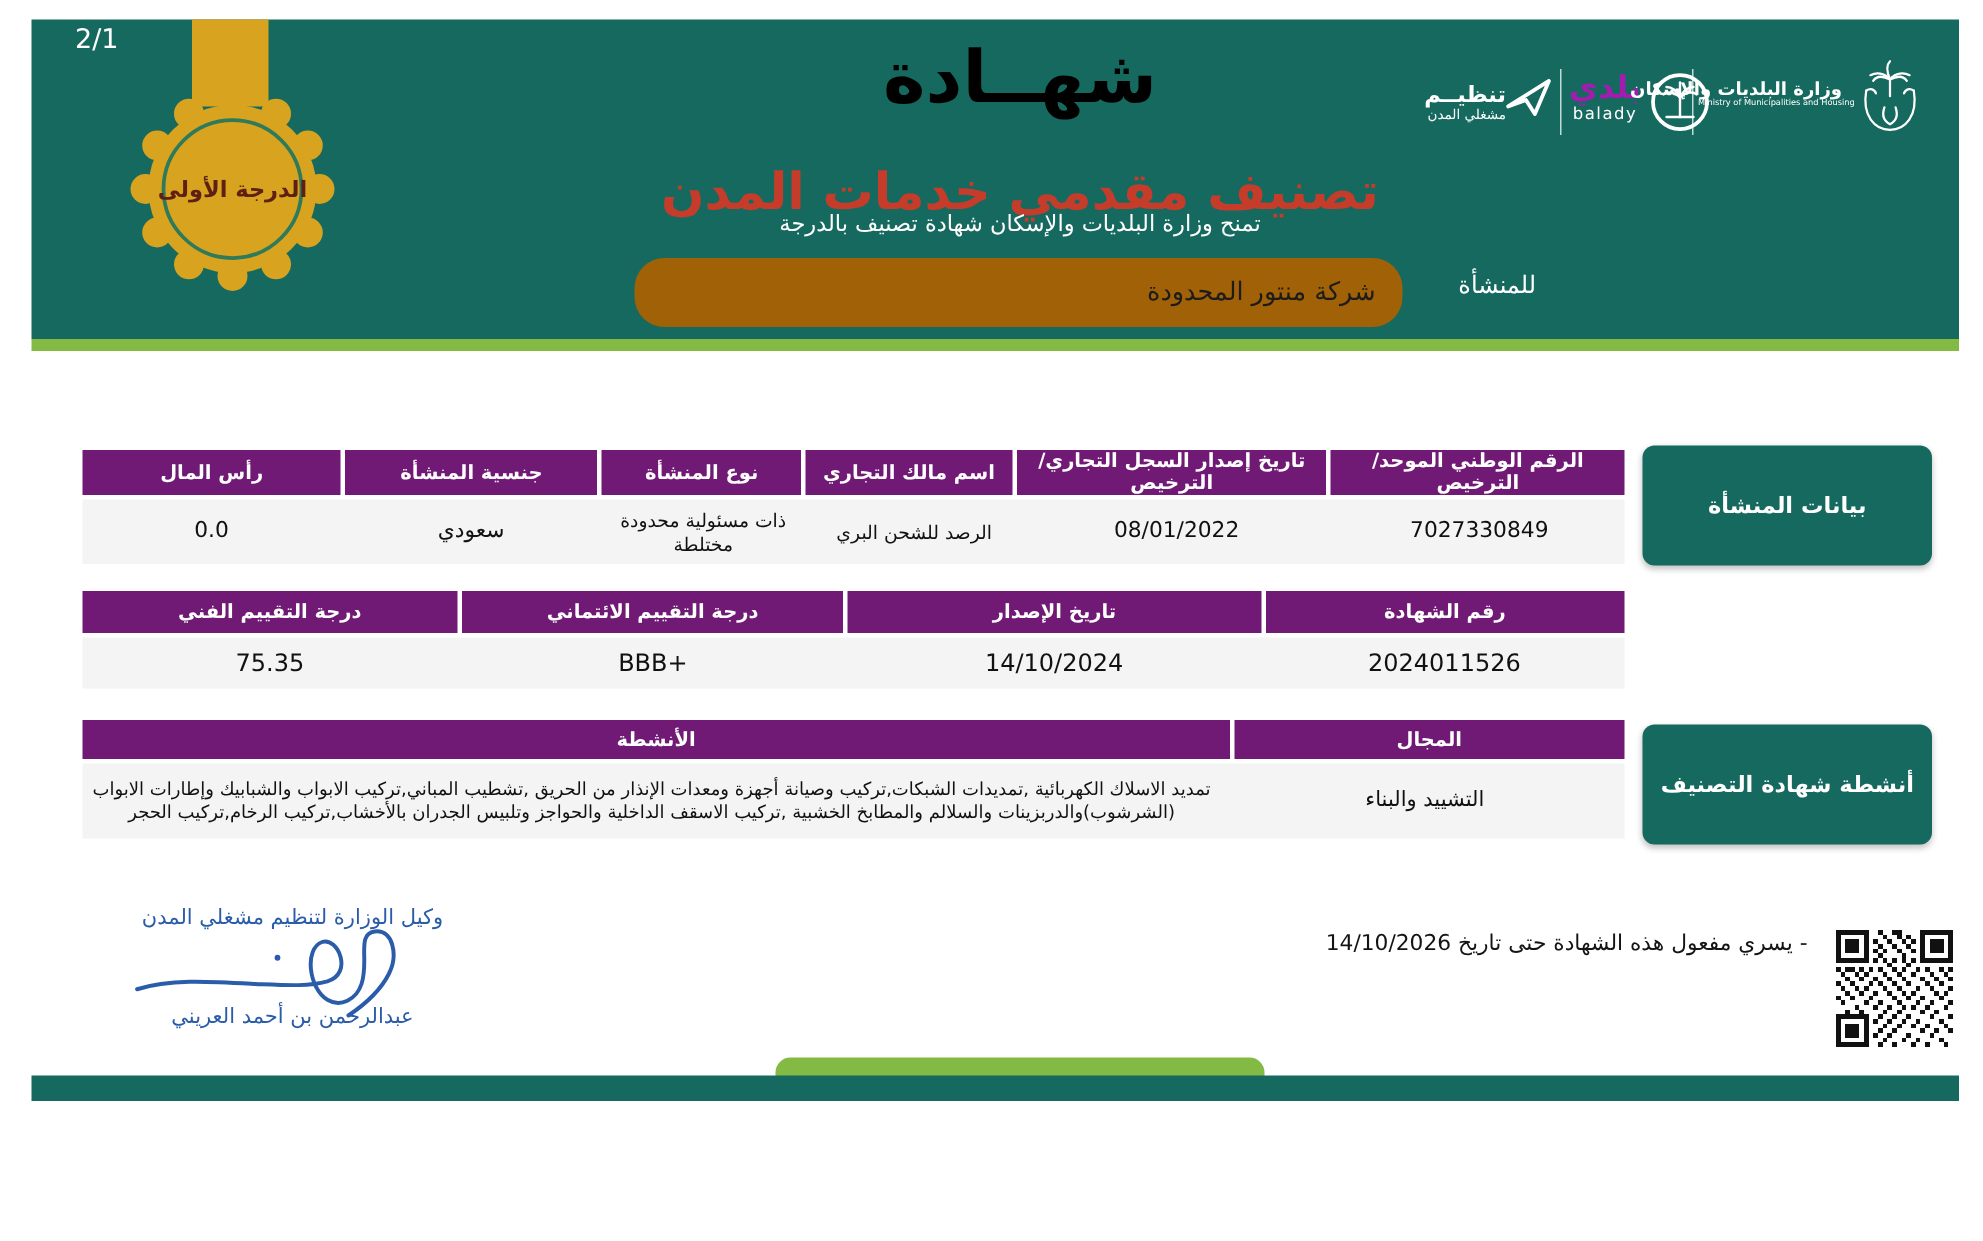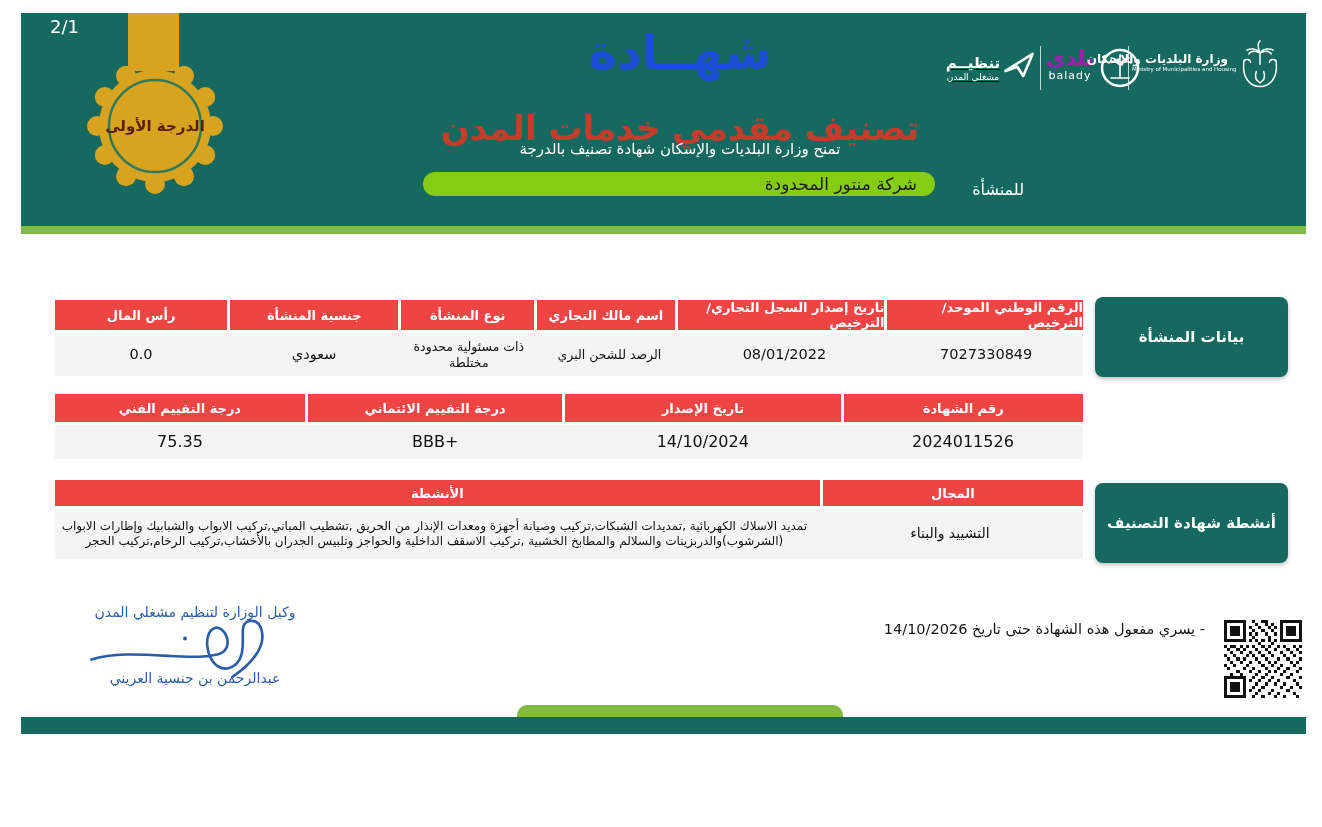--- a/index.html
+++ b/index.html
@@ -10,46 +10,46 @@
   .header-band { position:absolute; left:21px; top:13px; width:1285px; height:213px; background:#16695f; }
   .header-green-bar { position:absolute; left:21px; top:226px; width:1285px; height:8px; background:#82ba43; }
   .page-indicator { position:absolute; left:50px; top:16px; color:#ffffff; font-size:18px; }
 
   
   .badge-ribbon { position:absolute; left:128px; top:13px; width:51px; height:58px; background:#d8a31f; }
   .badge-medal { position:absolute; left:85px; top:56px; width:140px; height:140px; }
   .badge-label { position:absolute; left:85px; top:56px; width:140px; height:140px; display:flex; align-items:center; justify-content:center; color:#5e2012; font-weight:bold; font-size:15px; direction:rtl; }
 
   
-  .cert-title { position:absolute; left:380px; top:24px; width:600px; text-align:center; color:#1d4ed8; font-size:48px; font-weight:bold; direction:rtl; }
+  .cert-title { position:absolute; left:380px; top:24px; width:600px; text-align:center; color:#000000; font-size:48px; font-weight:bold; direction:rtl; }
   .cert-subtitle { position:absolute; left:380px; top:84px; width:600px; text-align:center; color:#c63c2b; font-size:34px; font-weight:bold; direction:rtl;margin-top:24px; }
   .cert-tagline { position:absolute; left:380px; top:140px; width:600px; text-align:center; color:#ffffff; font-size:15px; direction:rtl; }
 
   
-  .facility-pill { position:absolute; left:423px; top:172px; width:512px; height:24px; background:#84cc16; border-radius:20px; direction:rtl; display:flex; align-items:center; padding:0 18px; }
+  .facility-pill { position:absolute; left:423px; top:172px; width:512px; height:46px; background:#a16207; border-radius:20px; direction:rtl; display:flex; align-items:center; padding:0 18px; }
   .facility-pill span { font-size:17px; color:#1c1c1c; }
   .facility-label { position:absolute; left:944px; top:180px; width:80px; color:#ffffff; font-size:16px; direction:rtl; }
-  .tanzeem-text { position:absolute; left:942px; top:54px; width:62px; text-align:center; direction:rtl;text-decoration:underline; }
+  .tanzeem-text { position:absolute; left:942px; top:54px; width:62px; direction:rtl; }
   .tanzeem-text .l1 { font-size:15px; font-weight:bold; color:#fff; }
   .tanzeem-text .l2 { font-size:9px; color:#fff; }
   .tanzeem-icon { position:absolute; left:1002px; top:48px; }
   .logo-divider { position:absolute; width:1px; height:44px; top:46px; background:rgba(255,255,255,.75); }
   .balady-text { position:absolute; left:1044px; top:48px; width:52px; text-align:center; }
   .balady-text .l1 { font-size:21px; font-weight:bold; color:#a21caf; direction:rtl; line-height:1; }
   .balady-text .l2 { font-size:11px; color:#fff; letter-spacing:1px; }
   .balady-icon { position:absolute; left:1098px; top:46px; }
   .ministry-text { position:absolute; left:1132px; top:52px; width:96px; text-align:center; }
   .ministry-text .l1 { font-size:12px; font-weight:bold; color:#fff; direction:rtl; white-space:nowrap; }
   .ministry-text .l2 { font-size:5.5px; color:#fff; white-space:nowrap; }
   .ministry-icon { position:absolute; left:1232px; top:38px; }
 
   
   .tbl { position:absolute; left:55px; width:1028px; }
   .thead { display:flex; direction:rtl; gap:3px; }
-  .th { background:#ef4444; color:#ffffff; font-size:13px; font-weight:bold; display:flex; align-items:center; justify-content:center; direction:rtl; }
+  .th { background:#701a75; color:#ffffff; font-size:13px; font-weight:bold; display:flex; align-items:center; justify-content:center; text-align:center; direction:rtl; }
   .trow { display:flex; direction:rtl; gap:3px; background:#f4f4f4; margin-top:3px; }
   .td { display:flex; align-items:center; justify-content:center; text-align:center; font-size:14.5px; color:#111; unicode-bidi:plaintext; padding:2px 6px; line-height:1.25; }
   .td.small { font-size:12.5px; }
   .td.tiny { font-size:12px; }
 
   
   .side-card { position:absolute; left:1095px; width:193px; background:#16695f; border-radius:8px; color:#ffffff; font-size:15px; font-weight:bold; display:flex; align-items:center; justify-content:center; direction:rtl; box-shadow:0 2px 4px rgba(0,0,0,.25); }
 
   
   .sig-title { position:absolute; left:70px; top:604px; width:250px; text-align:center; color:#2a5caa; font-size:14px; direction:rtl; }
@@ -203,21 +203,21 @@
   </div>
   <div class="side-card" style="top:483px; height:80px;">أنشطة شهادة التصنيف</div>
 
   <div class="sig-title">وكيل الوزارة لتنظيم مشغلي المدن</div>
   <div class="sig-mark">
     <svg width="240" height="70" viewBox="0 0 240 80">
       <path d="M5 52 C30 44 60 46 95 48 C120 49 135 50 150 46 C170 40 158 12 146 16 C132 21 136 52 150 60 C160 66 172 60 176 48 C182 30 172 10 186 8 C200 6 204 26 197 40 C190 54 178 64 166 72" stroke="#2a5caa" stroke-width="3" fill="none" stroke-linecap="round"></path>
       <circle cx="112" cy="28" r="2.2" fill="#2a5caa"></circle>
     </svg>
   </div>
-  <div class="sig-name">عبدالرحمن بن جنسية العريني</div>
+  <div class="sig-name">عبدالرحمن بن أحمد العريني</div>
 
   <div class="notes">
     <div class="note-line">- يسري مفعول هذه الشهادة حتى تاريخ  14/10/2026</div>
   </div>
 
   <div class="qr">
     <svg width="78" height="78" viewBox="0 0 25 25" shape-rendering="crispEdges">
       <rect width="25" height="25" fill="#fff"></rect>
       <path fill="#111" d="M0 0h7v7H0z M18 0h7v7h-7z M0 18h7v7H0z"></path>
       <path fill="#fff" d="M1 1h5v5H1z M19 1h5v5h-5z M1 19h5v5H1z"></path>

